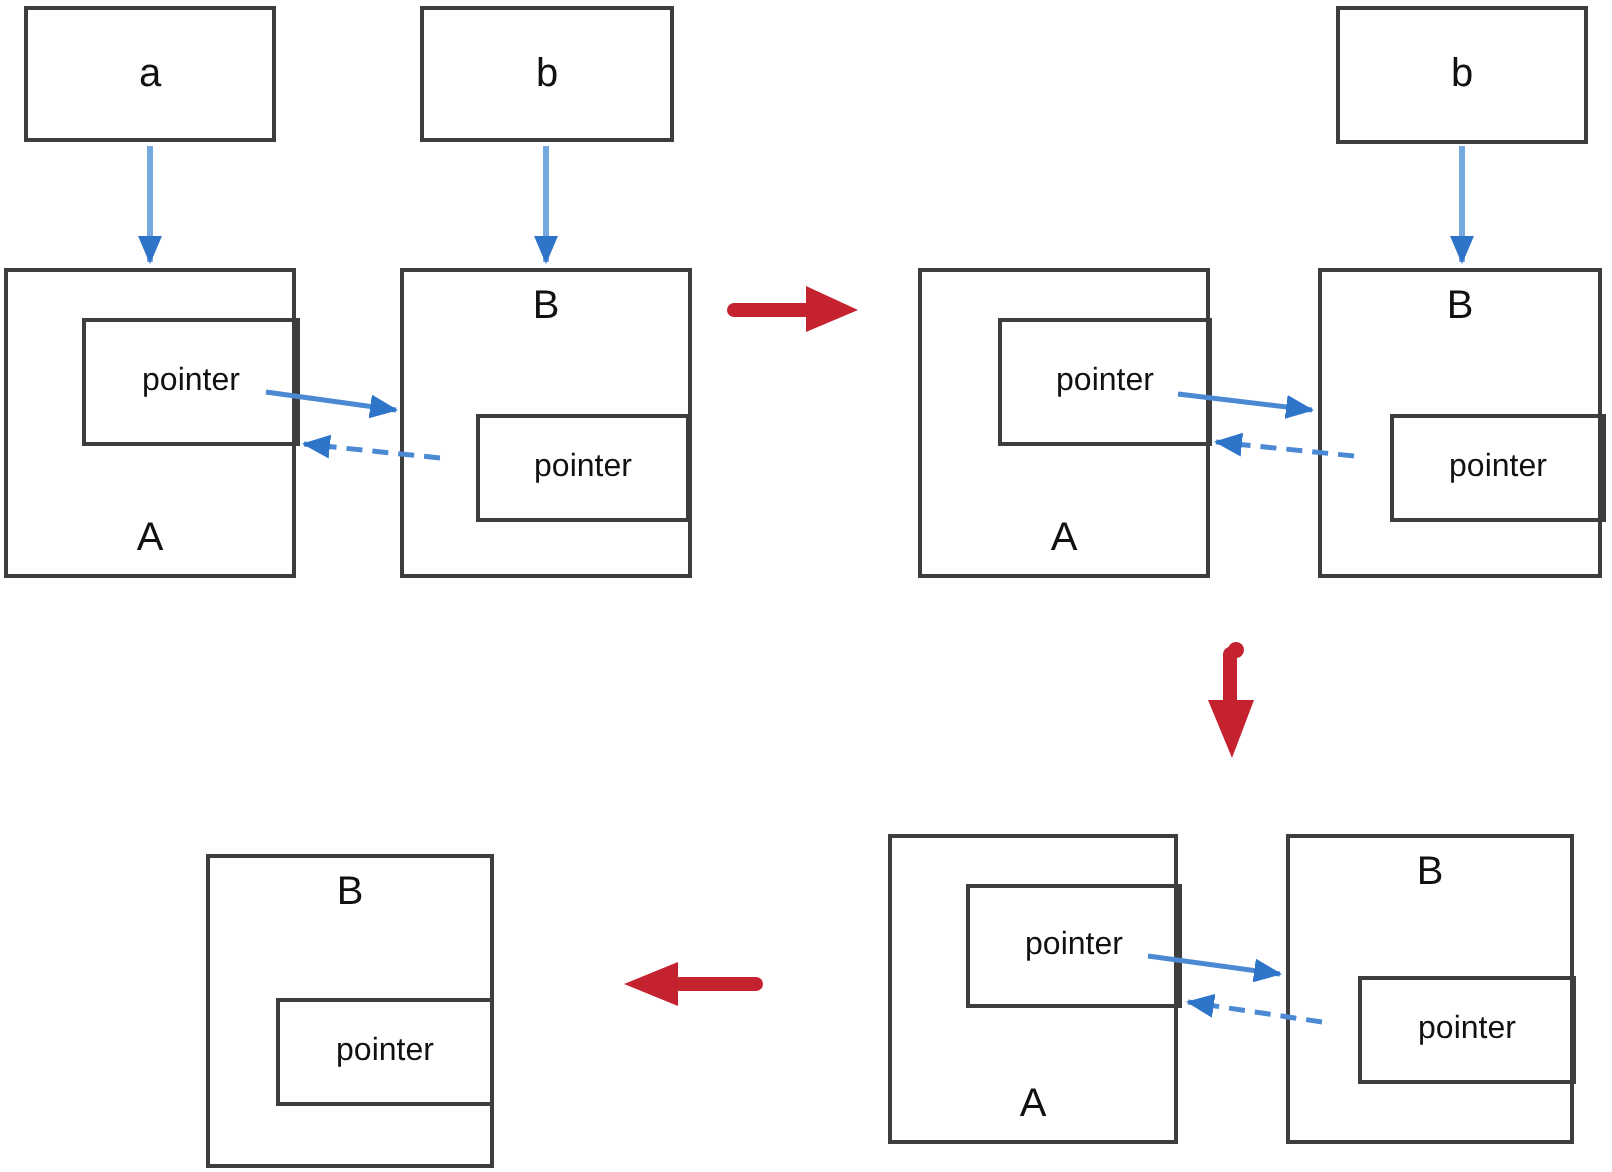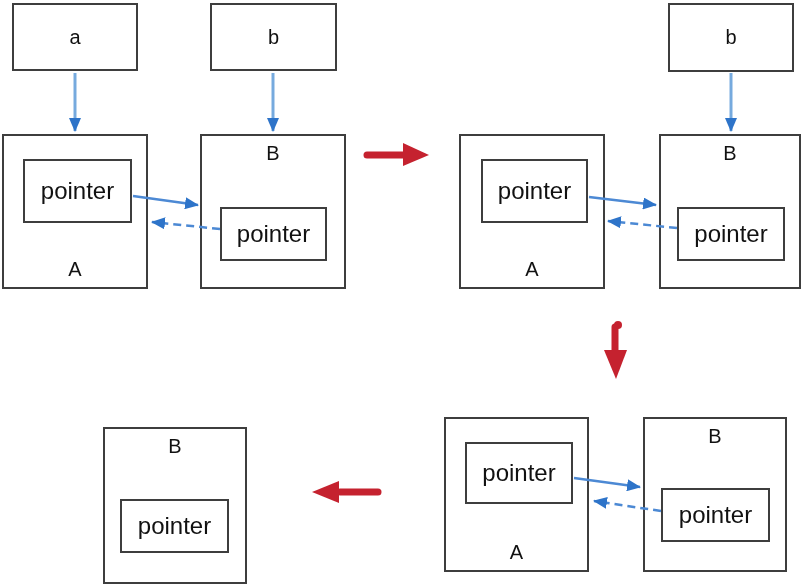--- a/index.html
+++ b/index.html
@@ -30,22 +30,23 @@
     left: 0;
     width: 100%;
     text-align: center;
   }
   .obj .lbl.top { top: 6px; }
   .obj .lbl.bottom { bottom: 6px; }
   .ptr {
     display: flex;
     align-items: center;
     justify-content: center;
-    font-size: 24px;
+    font-size: 16px;
     background: transparent;
+    margin-left: 18px;
   }
   svg.overlay {
     position: absolute;
     left: 0; top: 0;
     width: 806px; height: 586px;
     pointer-events: none;
   }
 </style>
 </head>
 <body>

